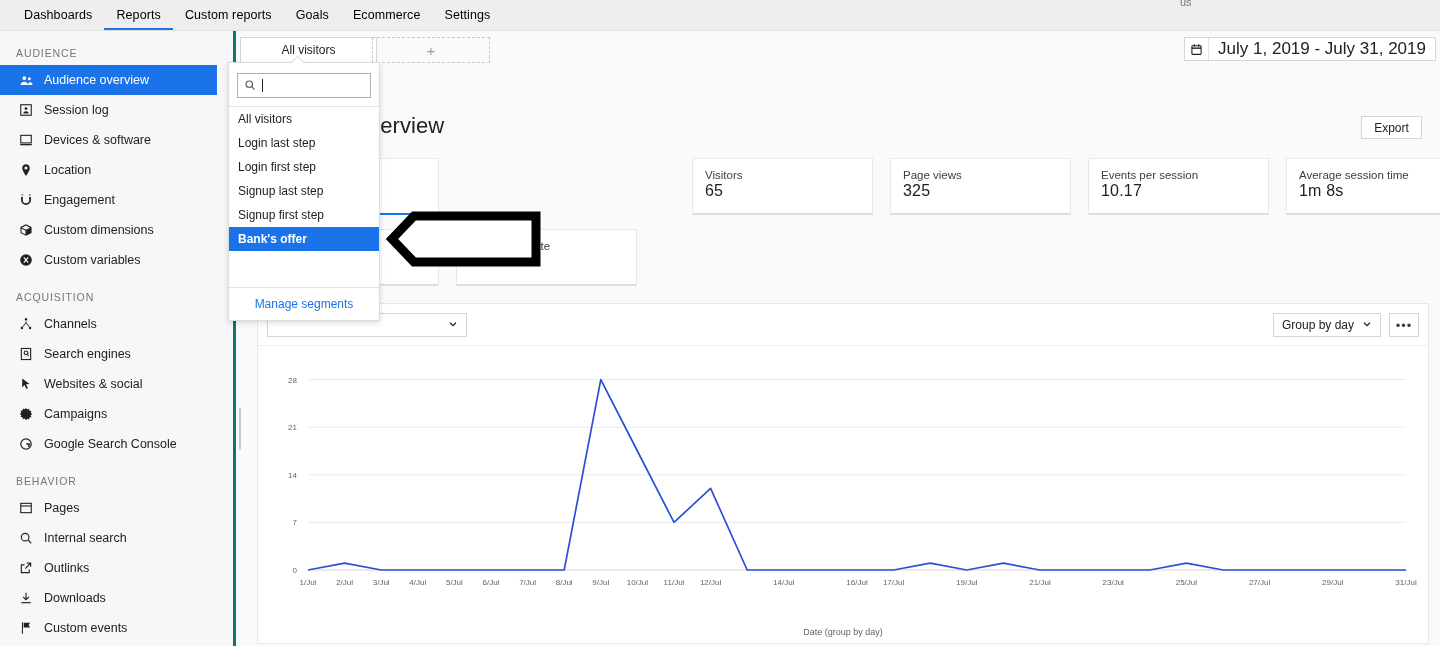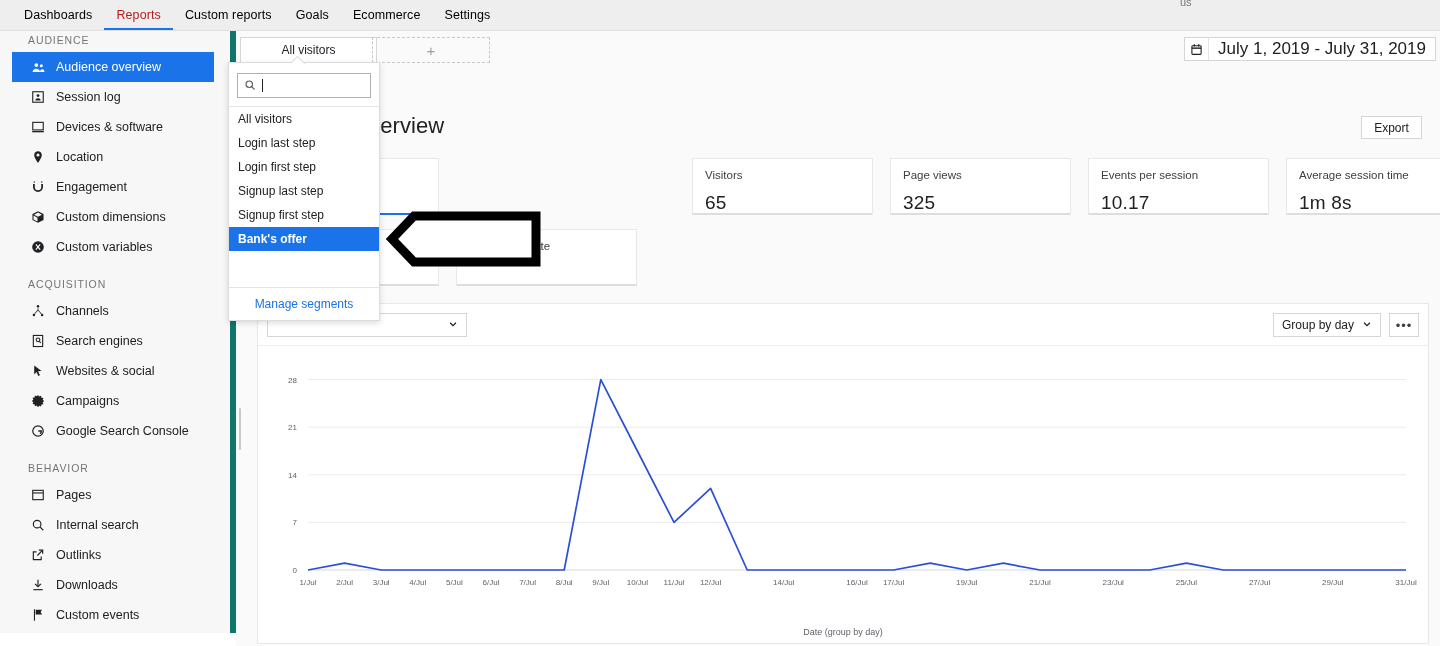--- a/index.html
+++ b/index.html
@@ -20,31 +20,31 @@
     display: flex; align-items: flex-end;
     padding-left: 12px;
     z-index: 30;
   }
   .topnav-item {
     font-size: 12.5px; color: #000000;
     padding: 0 12px 8px 12px;
     cursor: pointer; white-space: nowrap;
     letter-spacing: .1px;
   }
-  .topnav-item.active { color: #b91c1c; border-bottom: 2px solid #1a73e8; padding-bottom: 6px; }
+  .topnav-item.active { color: #000000; border-bottom: 2px solid #1a73e8; padding-bottom: 6px; }
   .topnav-ghost {
     position:absolute; top:-4px; left:1180px;
     font-size:11px; color:#5f6368; opacity:.85;
   }
 
   
   .sidebar {
-    position: absolute; top: 18px; left: 0; width: 236px; height: 615px;
-    background: #f7f7f7; border-right: 6px solid #0f766e;
-    z-index: 20; overflow: hidden; padding-left: 12px;
+    position: absolute; top: 31px; left: 0; width: 236px; height: 615px;
+    background: #f7f7f7; border-right: 3px solid #0f766e;
+    z-index: 20; overflow: hidden;
   }
   .side-group-title {
     font-size: 10.5px; color: #757575; letter-spacing: .9px;
     padding: 16px 0 6px 16px; text-transform: uppercase;
   }
   .side-item {
     display: flex; align-items: center; gap: 10px;
     height: 30px; padding-left: 18px; margin: 0 16px 0 0;
     font-size: 12.5px; color: #202124; cursor: pointer;
   }
@@ -92,21 +92,21 @@
   }
 
   
   .cards { position:absolute; top: 127px; left: 0; width: 1204px; }
   .card-row { position: relative; height: 59px; margin-bottom: 12px; }
   .card {
     position: absolute; top: 0; width: 181px; height: 57px;
     background: #fff; border: 1px solid #e8e8e8; padding: 9px 12px 0 12px;
   }
   .card .lbl { font-size: 11.5px; color: #3c4043; line-height: 14px; }
-  .card .val { font-size: 19px; color: #202124; margin-top: 10px; letter-spacing:.2px; }
+  .card .val { font-size: 16px; color: #202124; margin-top: 0; letter-spacing:.2px; }
   .card .underline { position:absolute; left:0; bottom:-1px; width:100%; height:2px; background:#ddd; }
   .card.selected .underline { background:#1a73e8; }
 
   
   .chart-panel {
     position: absolute; top: 272px; left: 21px; width: 1172px; height: 341px;
     background: #fff; border: 1px solid #e8e8e8;
   }
   .chart-toolbar { position: relative; height: 42px; border-bottom: 1px solid #eee; }
   .metric-select {

